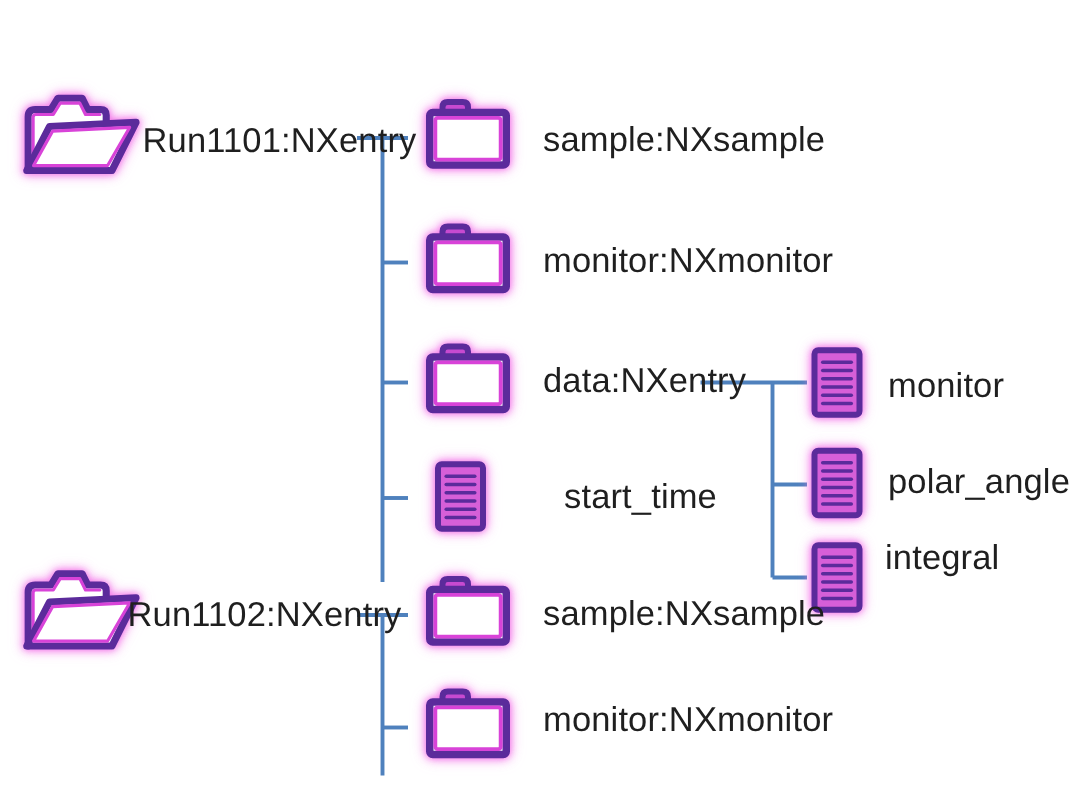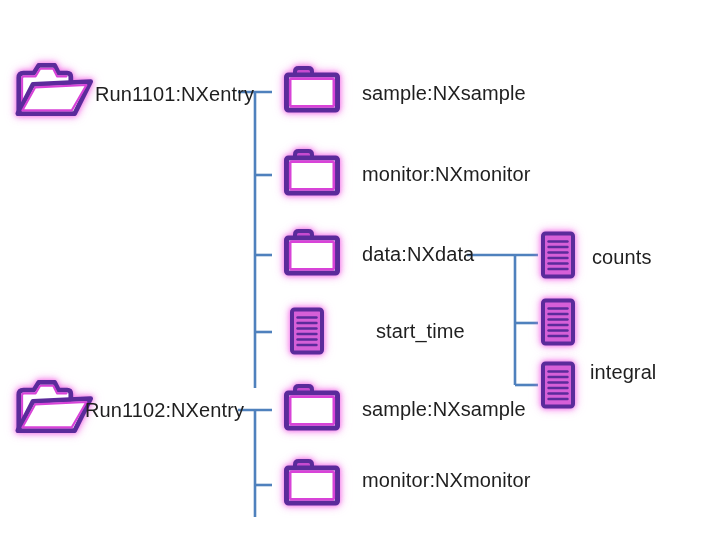--- a/index.html
+++ b/index.html
@@ -12,21 +12,21 @@
   }
   #connector-lines{position:absolute;left:0;top:0;width:720px;height:540px;}
   .icon{
     position:absolute;
     filter:drop-shadow(0 0 2.5px rgba(242,112,232,.95)) drop-shadow(0 0 4px rgba(242,112,232,.65));
   }
   .label{
     position:absolute;
     transform:translateY(-50%);
     color:#1f1f1f;
-    font-size:20px;
+    font-size:23px;
     letter-spacing:.1px;
     white-space:nowrap;
     line-height:1.1;
   }
   
   .open-folder{width:88px;height:70px;}
   .closed-folder{width:60px;height:50px;}
   .dataset-doc{width:36px;height:48px;}
 </style>
 </head>
@@ -90,35 +90,36 @@
   <div class="label" style="left:362px;top:93px">sample:NXsample</div>
 
   <svg class="icon closed-folder" style="left:282px;top:146px" viewBox="0 0 60 50">
       <use href="#sym-closed-folder"></use>
     </svg>
   <div class="label" style="left:362px;top:174px">monitor:NXmonitor</div>
 
   <svg class="icon closed-folder" style="left:282px;top:226px" viewBox="0 0 60 50">
       <use href="#sym-closed-folder"></use>
     </svg>
-  <div class="label" style="left:362px;top:254px">data:NXdata</div>
+  <div class="label" style="left:362px;top:254px">data:NXentry</div>
 
   <svg class="icon dataset-doc" style="left:289px;top:307px" viewBox="0 0 36 48">
       <use href="#sym-dataset-doc"></use>
     </svg>
   <div class="label" style="left:376px;top:331px">start_time</div>
 
   <svg class="icon dataset-doc" style="left:540px;top:231px" viewBox="0 0 36 48">
       <use href="#sym-dataset-doc"></use>
     </svg>
-  <div class="label" style="left:592px;top:257px">counts</div>
+  <div class="label" style="left:592px;top:257px">monitor</div>
 
   <svg class="icon dataset-doc" style="left:540px;top:298px" viewBox="0 0 36 48">
       <use href="#sym-dataset-doc"></use>
     </svg>
+  <div class="label" style="left:592px;top:321px">polar_angle</div>
 
   <svg class="icon dataset-doc" style="left:540px;top:361px" viewBox="0 0 36 48">
       <use href="#sym-dataset-doc"></use>
     </svg>
   <div class="label" style="left:590px;top:372px">integral</div>
 
   <svg class="icon open-folder" style="left:6px;top:373px" viewBox="0 0 92 74">
       <use href="#sym-open-folder"></use>
     </svg>
   <div class="label" style="left:85px;top:410px">Run1102:NXentry</div>

